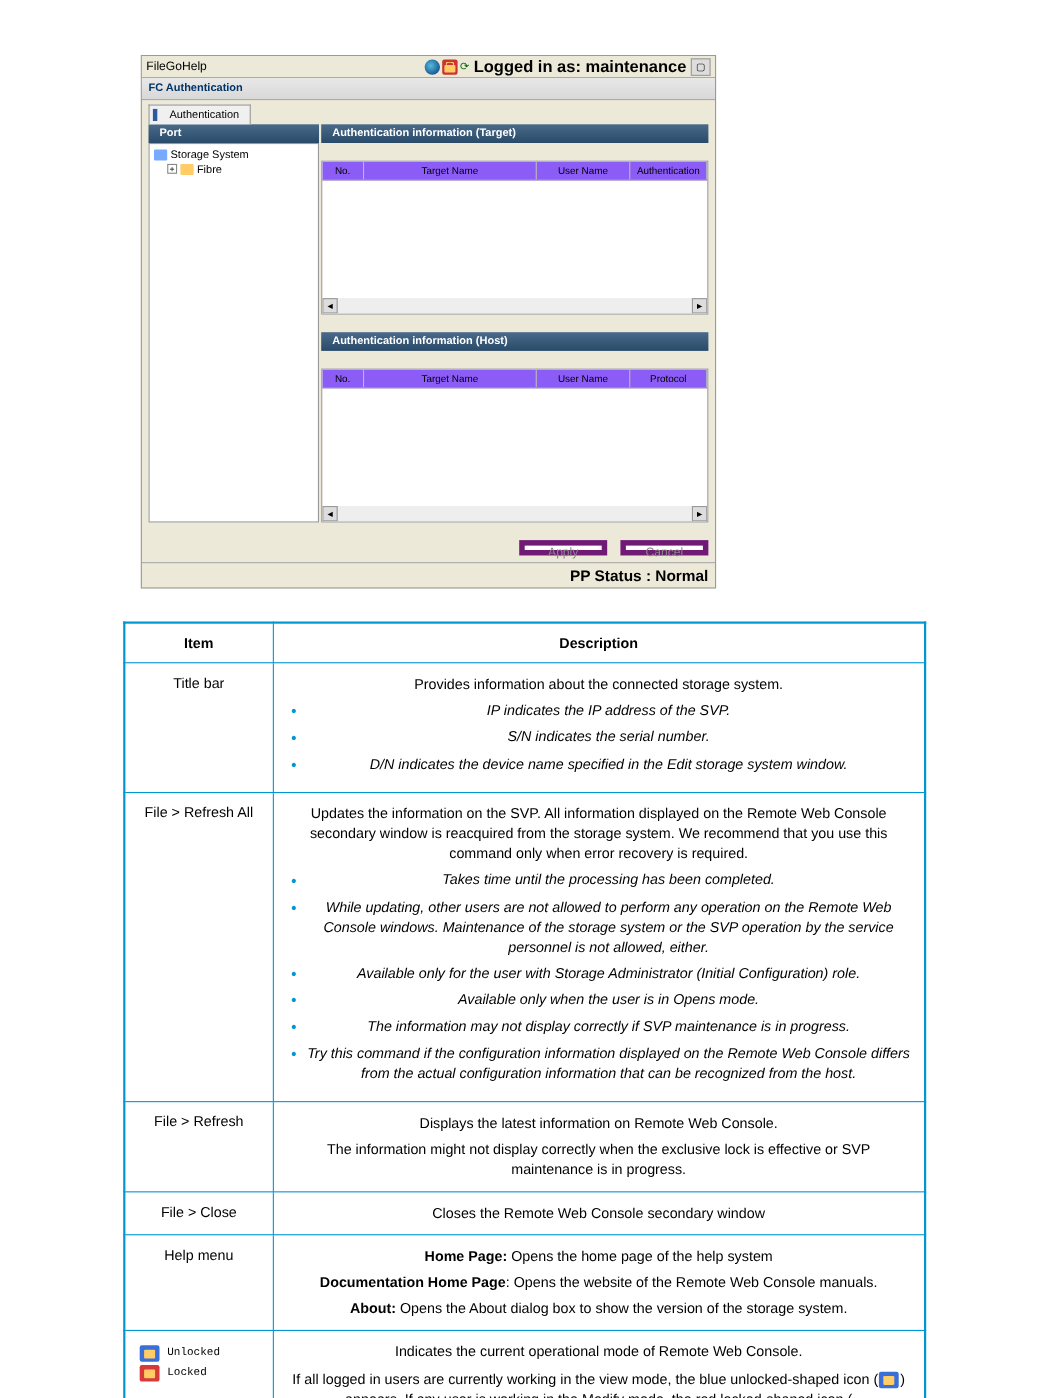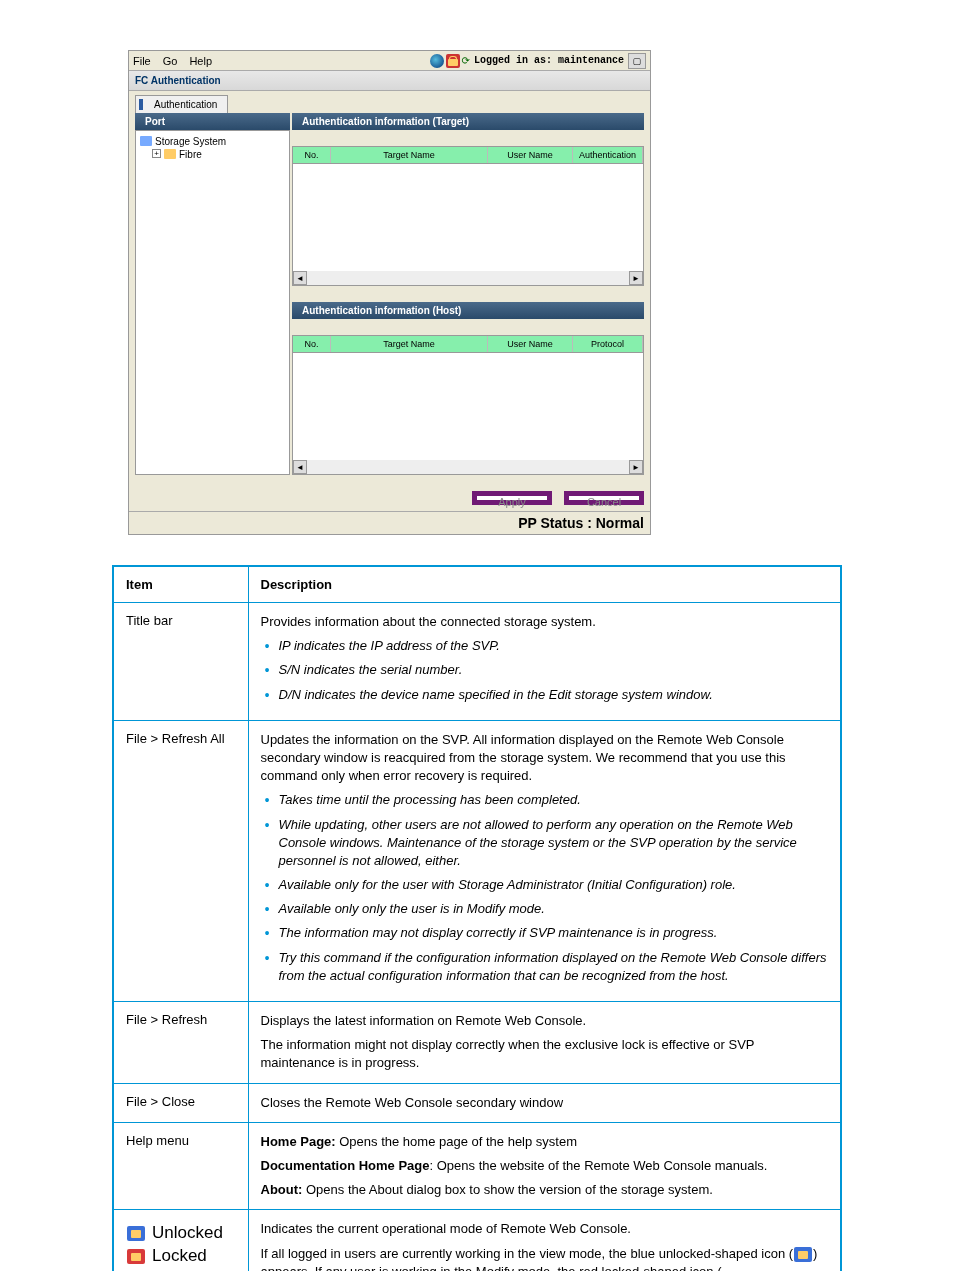--- a/index.html
+++ b/index.html
@@ -1,75 +1,75 @@
 <!DOCTYPE html>
 <html><head>
   <meta charset="utf-8">
   <style>
     * { box-sizing: border-box; margin: 0; padding: 0; }
     body { font-family: Arial, sans-serif; font-size: 12px; background: #fff; padding: 0; width: 954px; }
     
     
     .window { width: 523px; margin: 50px 0 30px 128px; border: 1px solid #999; background: #ece9d8; }
     .menubar { background: #ece9d8; display: flex; align-items: center; font-size: 11px; height: 20px; padding: 0 4px; border-bottom: 1px solid #aaa; }
-    .menubar .menu-items { display: flex; gap: 12px; text-align: center; }
+    .menubar .menu-items { display: flex; gap: 0; text-align: center; }
     .menubar .spacer { flex: 1; }
     .toolbar-icons { display: flex; gap: 2px; align-items: center; }
     .icon-globe { width: 14px; height: 14px; background: radial-gradient(circle at 40% 40%, #5bd, #037); border-radius: 50%; }
     .icon-lock { width: 14px; height: 14px; background: #c33; border-radius: 2px; position: relative; }
     .icon-lock::before { content: ''; position: absolute; top: 2px; left: 3px; width: 6px; height: 4px; border: 1px solid #fc6; border-bottom: none; border-radius: 3px 3px 0 0; }
     .icon-lock::after { content: ''; position: absolute; bottom: 2px; left: 2px; width: 10px; height: 7px; background: #fc6; border-radius: 1px; }
     .icon-arrow { font-size: 10px; color: #060; }
-    .login-status { font-weight: bold; font-size: 10px; padding: 0 4px; font-family: Liberation Mono, monospace; }
+    .login-status { font-weight: bold; font-size: 15px; padding: 0 4px; }
     .win-btn { width: 18px; height: 16px; border: 1px solid #999; background: #ddd; display: flex; align-items: center; justify-content: center; font-size: 9px; }
     
     .fc-header { background: linear-gradient(#e8e8e8,#d8d8d8); color: #003366; font-size: 10px; font-weight: bold; padding: 4px 6px; border-bottom: 1px solid #aaa; }
     .tab-row { padding: 4px 6px 0 6px; }
     .tab { display: inline-block; background: #f0f0f0; border: 1px solid #999; border-bottom: none; padding: 3px 10px; font-size: 10px; position: relative; }
     .tab::before { content: ''; position: absolute; left: 3px; top: 3px; bottom: 3px; width: 4px; background: #2a5aa0; }
     .tab-text { padding-left: 8px; }
     
     .content-area { display: flex; padding: 0 6px 6px 6px; gap: 2px; }
     .panel-header { background: linear-gradient(#4a6a8a,#2a4a6a); color: #fff; font-size: 10px; font-weight: bold; padding: 3px 10px; }
     .left-panel { width: 155px; display: flex; flex-direction: column; }
     .left-body { flex: 1; background: #fff; border: 1px solid #999; padding: 4px; font-size: 10px; min-height: 320px; }
     .tree-item { display: flex; align-items: flex-start; gap: 3px; padding: 1px 0; }
     .tree-sub { padding-left: 12px; }
     .expand { width: 9px; height: 9px; border: 1px solid #888; display: inline-flex; align-items: center; justify-content: center; font-size: 8px; line-height: 1; }
     .folder-icon { width: 12px; height: 10px; background: #fc6; border-radius: 1px; }
     .storage-icon { width: 12px; height: 10px; background: #7af; border-radius: 1px; }
     
     .right-panel { flex: 1; display: flex; flex-direction: column; gap: 16px; }
     .grid-box { background: #fff; border: 1px solid #999; height: 140px; position: relative; overflow: hidden; }
-    .grid-header { display: flex; background: #86efac; border-bottom: 1px solid #999; font-size: 9px; }
+    .grid-header { display: flex; background: #8b5cf6; border-bottom: 1px solid #999; font-size: 9px; }
     .grid-col { padding: 3px 6px; border-right: 1px solid #bbb; text-align: center; }
     .grid-scrollbar { position: absolute; bottom: 0; left: 0; right: 0; height: 14px; background: #eee; display: flex; }
     .scroll-arrow { width: 14px; height: 14px; background: #ddd; border: 1px solid #999; display: flex; align-items: center; justify-content: center; font-size: 8px; }
     .scroll-track { flex: 1; }
     
     .button-row { display: flex; justify-content: flex-end; gap: 12px; padding: 10px 6px 6px; }
     .app-btn { width: 80px; height: 14px; border: 5px solid #701a75; background: #ffffff; font-size: 11px; color: #888; }
     .status-bar { border-top: 1px solid #aaa; padding: 3px 6px; display: flex; justify-content: flex-end; font-size: 14px; }
     .status-text { font-weight: bold; }
     
     
     .desc-table { width: 730px; margin: 0 auto; border: 2px solid #0096d6; border-collapse: collapse; }
-    .desc-table th, .desc-table td { border: 1px solid #0096d6; padding: 10px 12px; text-align: left; vertical-align: top; font-size: 13px; }
+    .desc-table th, .desc-table td { border: 1px solid #0096d6; padding: 10px 12px; text-align: center; vertical-align: top; font-size: 13px; }
     .desc-table th { font-weight: bold; background: #fff; }
     .desc-table td.item-col { width: 135px; font-family: "Arial Narrow", Arial, sans-serif; }
     .desc-table p { margin: 0 0 6px 0; font-family: "Arial Narrow", Arial, sans-serif; line-height: 1.4; }
     .desc-table p:last-child { margin-bottom: 0; }
     .desc-table ul { list-style: none; padding: 0; margin: 0; font-style: italic; }
     .desc-table li { position: relative; padding-left: 18px; margin: 6px 0; font-family: "Arial Narrow", Arial, sans-serif; line-height: 1.4; }
     .desc-table li::before { content: '•'; position: absolute; left: 4px; top: 0; color: #0096d6; font-size: 14px; }
     .inline-icon { display: inline-block; width: 18px; height: 15px; vertical-align: middle; border-radius: 2px; position: relative; margin: 0 1px; }
     .inline-icon.unlocked { background: #3a6fd8; }
     .inline-icon.locked { background: #d83a3a; }
     .inline-icon::after { content: ''; position: absolute; top: 4px; left: 4px; width: 10px; height: 8px; background: #fc6; border-radius: 1px; }
-    .icon-label-row { display: flex; align-items: center; gap: 6px; margin: 3px 0; font-family: Liberation Sans, sans-serif; font-size: 17px; }
+    .icon-label-row { display: flex; align-items: center; gap: 6px; margin: 3px 0; font-family: Liberation Mono, monospace; font-size: 10px; }
   </style>
 </head>
 <body>
 
 <div class="window">
   <div class="menubar">
     <div class="menu-items">
       <span>File</span>
       <span>Go</span>
       <span>Help</span>
@@ -162,21 +162,21 @@
       </td>
     </tr>
     <tr>
       <td class="item-col">File &gt; Refresh All</td>
       <td>
         <p>Updates the information on the SVP. All information displayed on the Remote Web Console secondary window is reacquired from the storage system. We recommend that you use this command only when error recovery is required.</p>
         <ul>
           <li>Takes time until the processing has been completed.</li>
           <li>While updating, other users are not allowed to perform any operation on the Remote Web Console windows. Maintenance of the storage system or the SVP operation by the service personnel is not allowed, either.</li>
           <li>Available only for the user with Storage Administrator (Initial Configuration) role.</li>
-          <li>Available only only the user is in Modify mode.</li>
+          <li>Available only when the user is in Opens mode.</li>
           <li>The information may not display correctly if SVP maintenance is in progress.</li>
           <li>Try this command if the configuration information displayed on the Remote Web Console differs from the actual configuration information that can be recognized from the host.</li>
         </ul>
       </td>
     </tr>
     <tr>
       <td class="item-col">File &gt; Refresh</td>
       <td>
         <p>Displays the latest information on Remote Web Console.</p>
         <p>The information might not display correctly when the exclusive lock is effective or SVP maintenance is in progress.</p>

